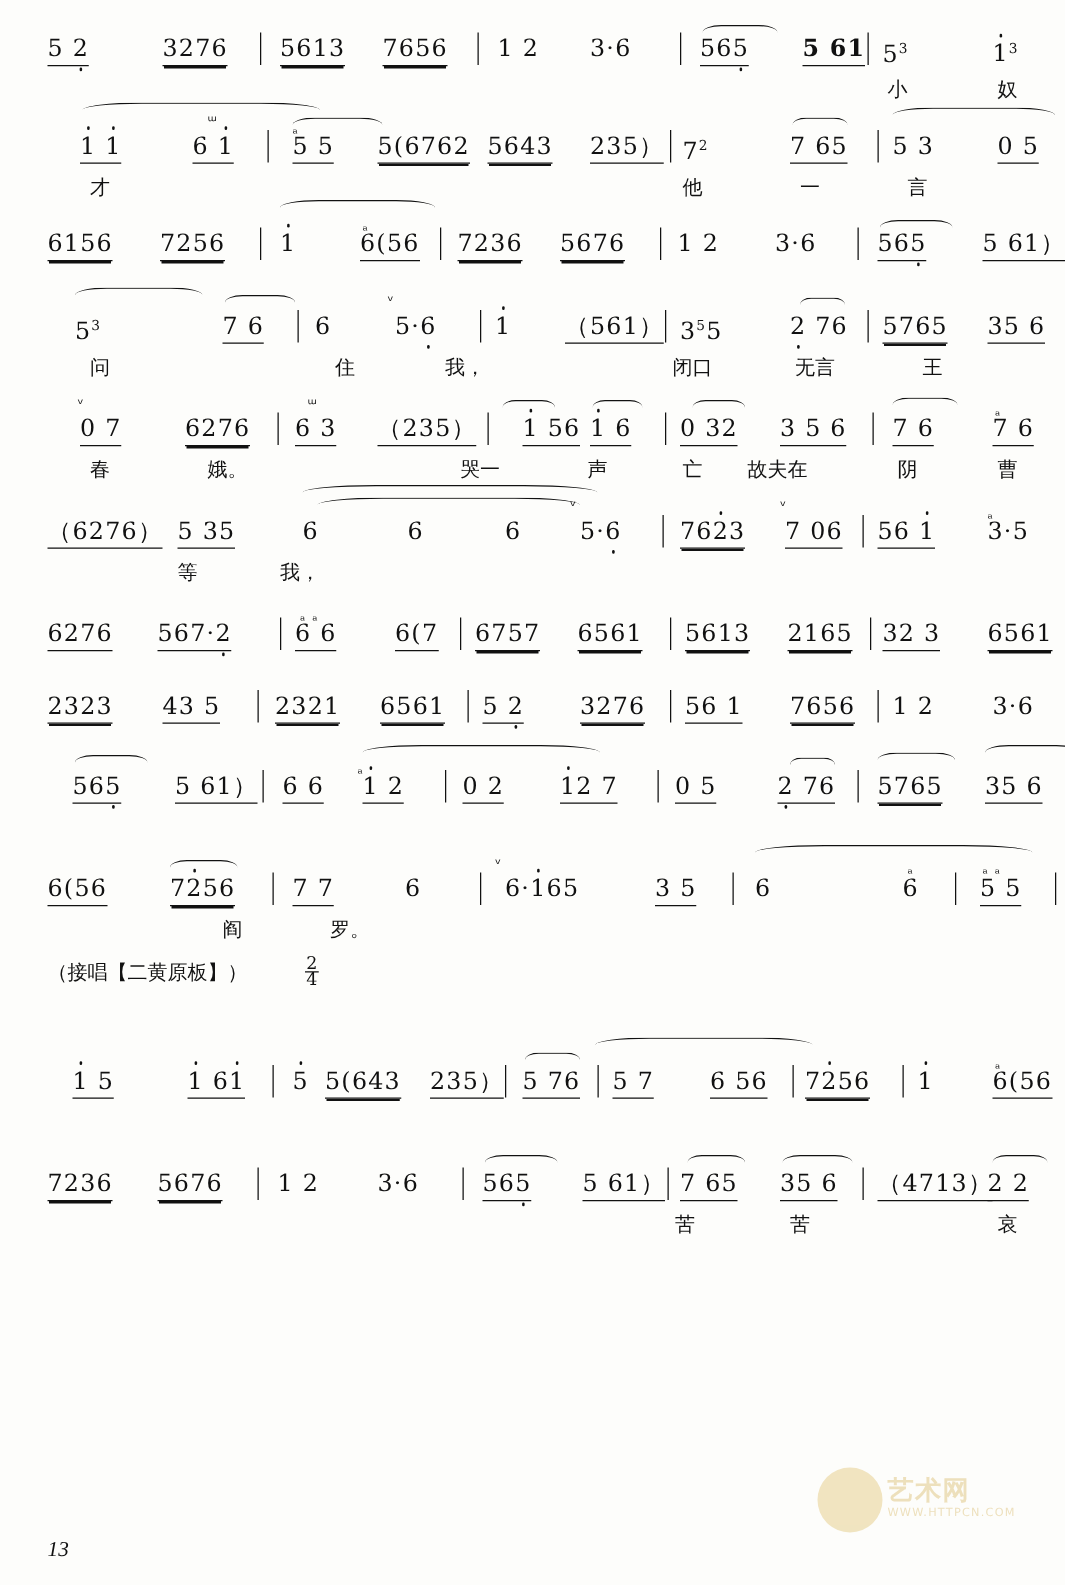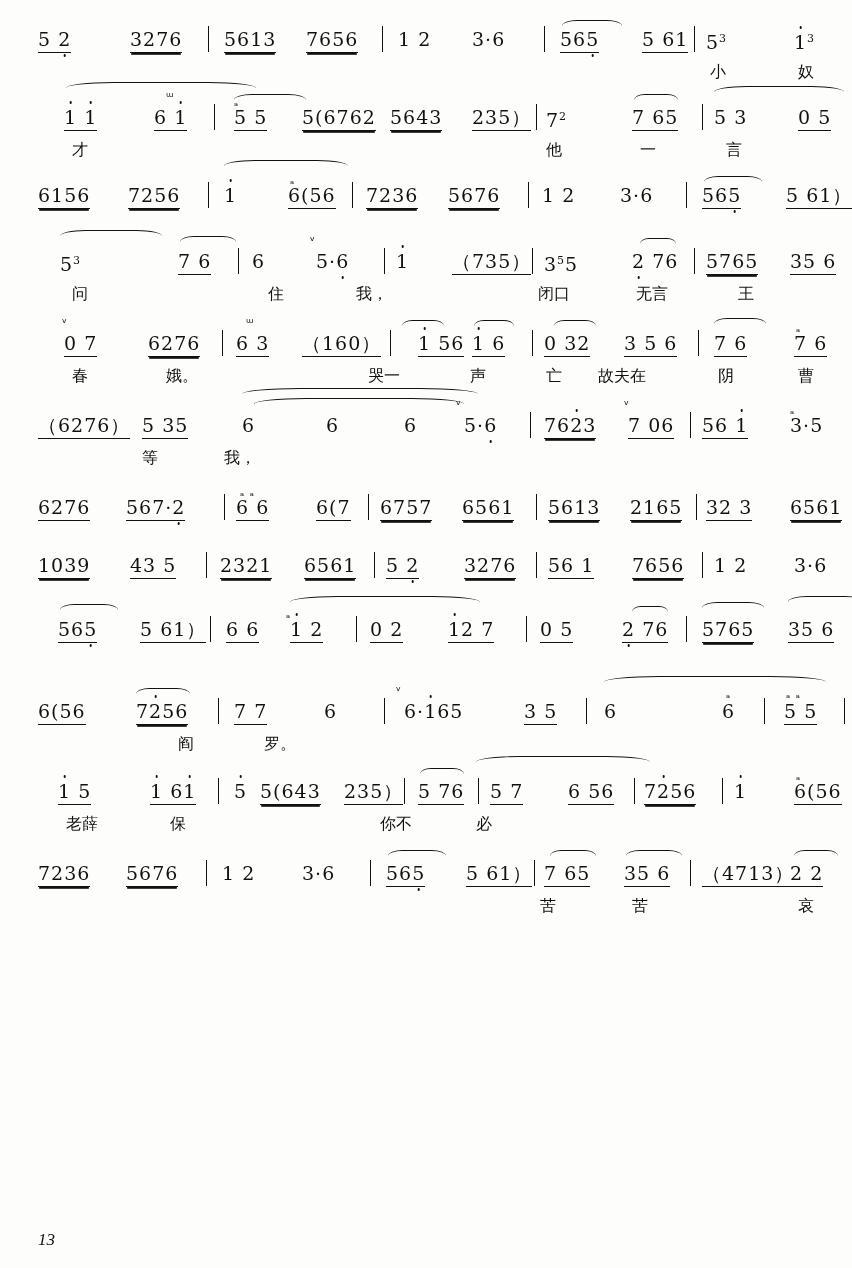--- a/index.html
+++ b/index.html
@@ -118,21 +118,21 @@
       <span class="cell u2" style="left:92px;top:10px;">3276</span>
       <div class="barline" style="left:170px;top:8px;"></div>
       <span class="cell u2" style="left:186px;top:10px;">5613</span>
       <span class="cell u2" style="left:268px;top:10px;">7656</span>
       <div class="barline" style="left:344px;top:8px;"></div>
       <span class="cell" style="left:360px;top:10px;">1&nbsp;2</span>
       <span class="cell" style="left:434px;top:10px;">3·6</span>
       <div class="barline" style="left:506px;top:8px;"></div>
       <div class="slur" style="left:524px;top:2px;width:60px;"></div>
       <span class="cell u1" style="left:522px;top:10px;">56<span class="dotd">5</span></span>
-      <span class="cell u1" style="left:604px;top:10px;">5&nbsp;61</span>
+      <span class="cell u1" style="left:604px;top:10px;font-weight:bold;">5&nbsp;61</span>
       <div class="barline" style="left:656px;top:8px;"></div>
       <span class="cell" style="left:668px;top:10px;">5<span class="sup">3</span></span>
       <span class="cell" style="left:756px;top:10px;"><span class="dotu">1</span><span class="sup">3</span></span>
     </div>
     <div class="row-lyrics">
       <span class="lyric" style="left:672px;top:0px;">小</span>
       <span class="lyric" style="left:760px;top:0px;">奴</span>
     </div>
   </div>
 
@@ -193,21 +193,21 @@
       <div class="slur" style="left:22px;top:-10px;width:102px;"></div>
       <span class="cell" style="left:22px;top:10px;">5<span class="sup">3</span></span>
       <div class="slur" style="left:142px;top:-4px;width:56px;"></div>
       <span class="cell u1" style="left:140px;top:10px;">7&nbsp;6</span>
       <div class="barline" style="left:200px;top:8px;"></div>
       <span class="cell" style="left:214px;top:10px;">6</span>
       <span class="vmark" style="left:272px;top:-6px;">ᵛ</span>
       <span class="cell" style="left:278px;top:10px;">5·<span class="dotd">6</span></span>
       <div class="barline" style="left:346px;top:8px;"></div>
       <span class="cell" style="left:358px;top:10px;"><span class="dotu">1</span></span>
-      <span class="cell u1" style="left:414px;top:10px;">（735）</span>
+      <span class="cell u1" style="left:414px;top:10px;">（561）</span>
       <div class="barline" style="left:494px;top:8px;"></div>
       <span class="cell" style="left:506px;top:10px;">3<span class="sup">5</span>5</span>
       <div class="slur" style="left:602px;top:-2px;width:36px;"></div>
       <span class="cell" style="left:594px;top:10px;"><span class="dotd">2</span>&nbsp;76</span>
       <div class="barline" style="left:656px;top:8px;"></div>
       <span class="cell u2" style="left:668px;top:10px;">5765</span>
       <span class="cell u1" style="left:752px;top:10px;">35&nbsp;6</span>
     </div>
     <div class="row-lyrics">
       <span class="lyric" style="left:34px;top:0px;">问</span>
@@ -220,21 +220,21 @@
   </div>
 
   <div class="system" style="top:26px;">
     <div class="row-notes">
       <span class="vmark" style="left:24px;top:-6px;">ᵛ</span>
       <span class="cell u1" style="left:26px;top:10px;">0&nbsp;7</span>
       <span class="cell u2" style="left:110px;top:10px;">6276</span>
       <div class="barline" style="left:184px;top:8px;"></div>
       <span class="vmark" style="left:208px;top:-6px;">ᵚ</span>
       <span class="cell u1" style="left:198px;top:10px;">6&nbsp;3</span>
-      <span class="cell u1" style="left:264px;top:10px;">（160）</span>
+      <span class="cell u1" style="left:264px;top:10px;">（235）</span>
       <div class="barline" style="left:352px;top:8px;"></div>
       <div class="slur" style="left:364px;top:-2px;width:42px;"></div>
       <span class="cell u1" style="left:380px;top:10px;text-align:right;"><span class="dotu">1</span>&nbsp;56</span>
       <div class="slur" style="left:436px;top:-2px;width:40px;"></div>
       <span class="cell u1" style="left:434px;top:10px;"><span class="dotu">1</span>&nbsp;6</span>
       <div class="barline" style="left:494px;top:8px;"></div>
       <div class="slur" style="left:516px;top:-2px;width:42px;"></div>
       <span class="cell u1" style="left:506px;top:10px;">0&nbsp;32</span>
       <span class="cell u1" style="left:586px;top:10px;">3&nbsp;5&nbsp;6</span>
       <div class="barline" style="left:660px;top:8px;"></div>
@@ -296,21 +296,21 @@
       <span class="cell u2" style="left:510px;top:10px;">5613</span>
       <span class="cell u2" style="left:592px;top:10px;">2165</span>
       <div class="barline" style="left:658px;top:8px;"></div>
       <span class="cell u1" style="left:668px;top:10px;">32&nbsp;3</span>
       <span class="cell u2" style="left:752px;top:10px;">6561</span>
     </div>
   </div>
 
   <div class="system" style="top:34px;height:58px;">
     <div class="row-notes">
-      <span class="cell u2" style="left:0px;top:10px;">1039</span>
+      <span class="cell u2" style="left:0px;top:10px;">2323</span>
       <span class="cell u1" style="left:92px;top:10px;">43&nbsp;5</span>
       <div class="barline" style="left:168px;top:8px;"></div>
       <span class="cell u2" style="left:182px;top:10px;">2321</span>
       <span class="cell u2" style="left:266px;top:10px;">6561</span>
       <div class="barline" style="left:336px;top:8px;"></div>
       <span class="cell u1" style="left:348px;top:10px;">5&nbsp;<span class="dotd">2</span></span>
       <span class="cell u2" style="left:426px;top:10px;">3276</span>
       <div class="barline" style="left:498px;top:8px;"></div>
       <span class="cell u1" style="left:510px;top:10px;">56&nbsp;1</span>
       <span class="cell u2" style="left:594px;top:10px;">7656</span>
@@ -366,20 +366,26 @@
       <span class="cell grace" style="left:748px;top:-2px;">ᵃ ᵃ</span>
       <span class="cell u1" style="left:746px;top:10px;">5&nbsp;5</span>
       <div class="barline" style="left:806px;top:8px;"></div>
     </div>
     <div class="row-lyrics">
       <span class="lyric" style="left:140px;top:0px;">阎</span>
       <span class="lyric" style="left:226px;top:0px;">罗。</span>
     </div>
   </div>
 
+  <div style="position:relative;margin:44px 38px 0 38px;height:30px;">
+    <span class="tempo" style="left:0px;top:0px;">（接唱【二黄原板】）</span>
+    <span class="tempo" style="left:206px;top:-3px;">
+      <span class="frac"><span class="num">2</span><span>4</span></span>
+    </span>
+  </div>
 
   <div class="system" style="top:46px;">
     <div class="row-notes">
       <span class="cell u1" style="left:20px;top:10px;"><span class="dotu">1</span>&nbsp;5</span>
       <span class="cell u1" style="left:112px;top:10px;"><span class="dotu">1</span>&nbsp;6<span class="dotu">1</span></span>
       <div class="barline" style="left:180px;top:8px;"></div>
       <span class="cell" style="left:196px;top:10px;"><span class="dotu">5</span></span>
       <span class="cell u2" style="left:222px;top:10px;text-align:center;">5(643</span>
       <span class="cell u1" style="left:306px;top:10px;">235）</span>
       <div class="barline" style="left:366px;top:8px;"></div>
@@ -389,26 +395,20 @@
       <div class="barline" style="left:440px;top:8px;"></div>
       <span class="cell u1" style="left:452px;top:10px;">5&nbsp;7</span>
       <span class="cell u1" style="left:530px;top:10px;">6&nbsp;56</span>
       <div class="barline" style="left:596px;top:8px;"></div>
       <span class="cell u2" style="left:606px;top:10px;">7<span class="dotu">2</span>56</span>
       <div class="barline" style="left:684px;top:8px;"></div>
       <span class="cell" style="left:696px;top:10px;"><span class="dotu">1</span></span>
       <span class="cell grace" style="left:758px;top:0px;">ᵃ</span>
       <span class="cell u1" style="left:756px;top:10px;">6(56</span>
     </div>
-    <div class="row-lyrics">
-      <span class="lyric" style="left:28px;top:0px;">老薛</span>
-      <span class="lyric" style="left:132px;top:0px;">保</span>
-      <span class="lyric" style="left:342px;top:0px;">你不</span>
-      <span class="lyric" style="left:438px;top:0px;">必</span>
-    </div>
   </div>
 
   <div class="system" style="top:50px;">
     <div class="row-notes">
       <span class="cell u2" style="left:0px;top:10px;">7236</span>
       <span class="cell u2" style="left:88px;top:10px;">5676</span>
       <div class="barline" style="left:168px;top:8px;"></div>
       <span class="cell" style="left:184px;top:10px;">1&nbsp;2</span>
       <span class="cell" style="left:264px;top:10px;">3·6</span>
       <div class="barline" style="left:332px;top:8px;"></div>
@@ -427,14 +427,19 @@
     </div>
     <div class="row-lyrics">
       <span class="lyric" style="left:502px;top:0px;">苦</span>
       <span class="lyric" style="left:594px;top:0px;">苦</span>
       <span class="lyric" style="left:760px;top:0px;">哀</span>
     </div>
   </div>
 
   <div class="pagenum">13</div>
 
+  <div class="watermark">
+    <div class="wm-circle"></div>
+    <div class="wm-text">艺术网</div>
+    <div class="wm-sub">WWW.HTTPCN.COM</div>
+  </div>
 
 </div>
 
 </body></html>

